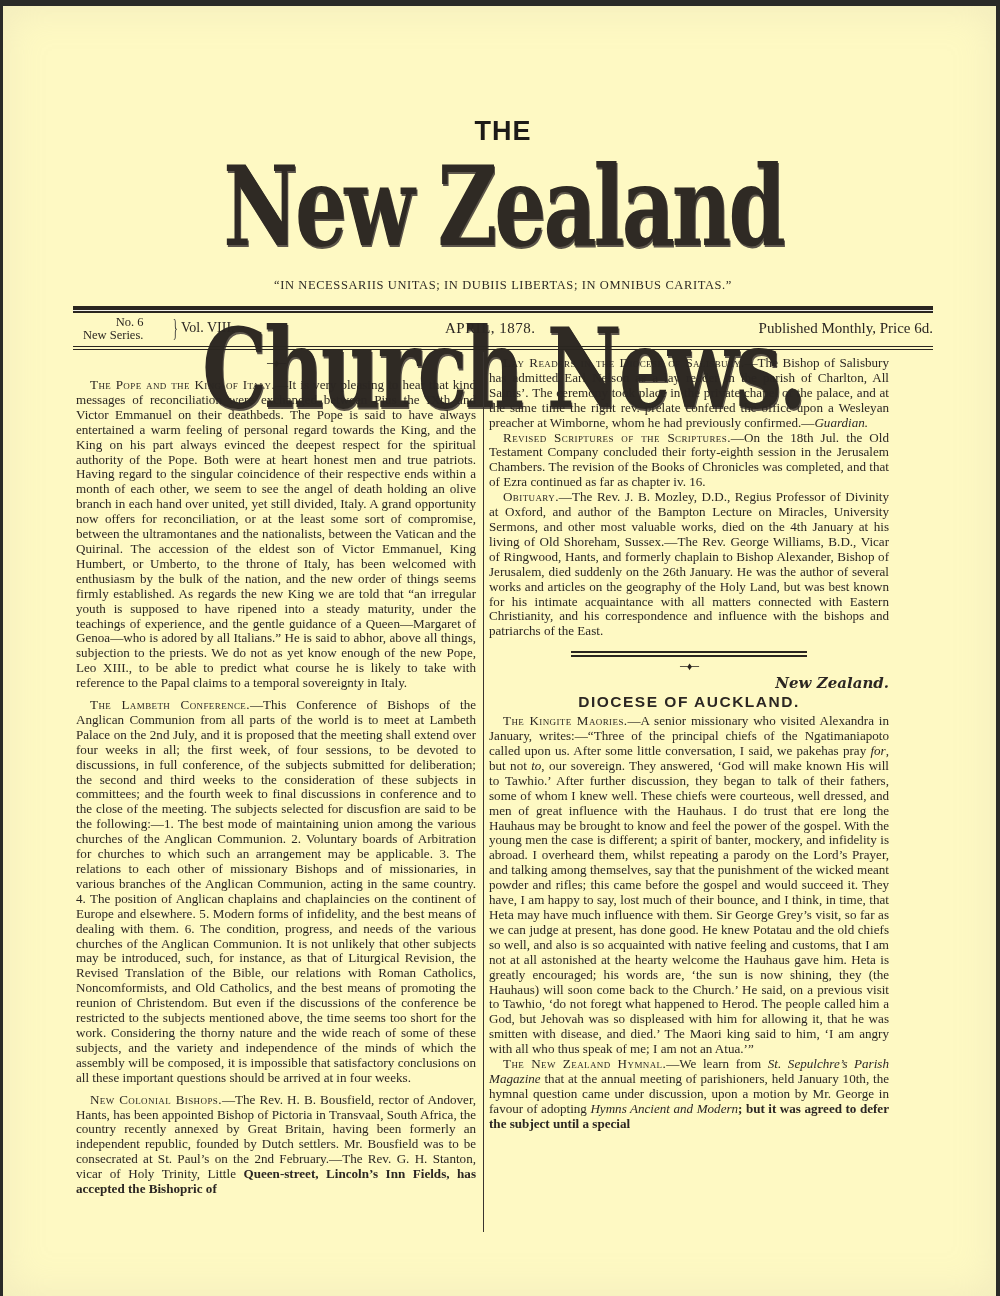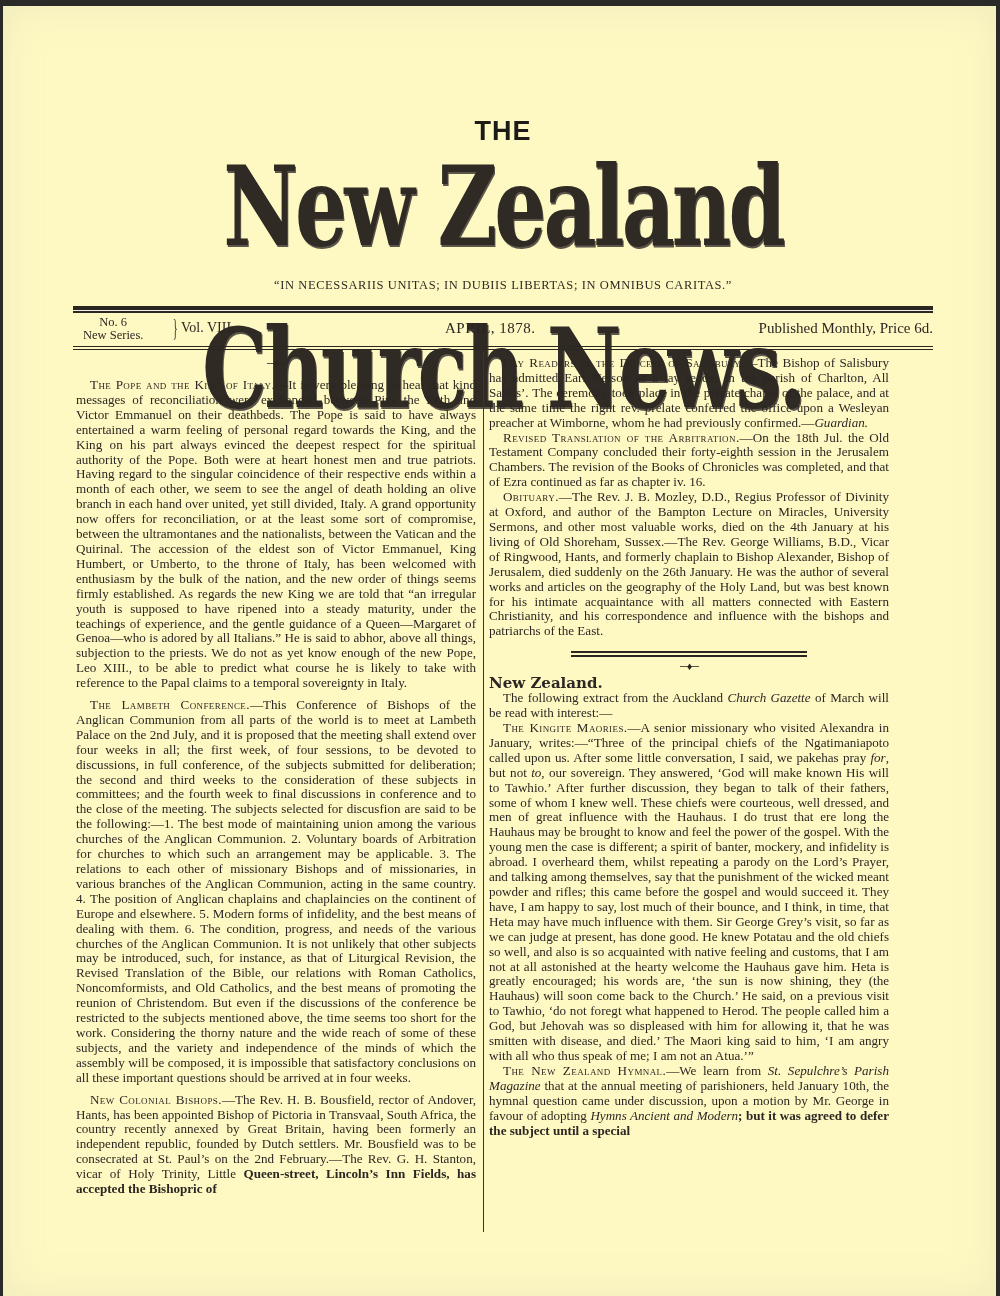--- a/index.html
+++ b/index.html
@@ -35,21 +35,21 @@
     }
     .rule-top {
       position: absolute; top: 300px; left: 70px; width: 860px; height: 4px;
       background: #2a2620; border-bottom: 1px solid #f1efe8;
       box-shadow: 0 2px 0 #2a2620;
     }
     .dateline {
       position: absolute; top: 308px; left: 70px; width: 860px; height: 30px;
       font-size: 15px;
     }
-    .dateline .no { position: absolute; left: 10px; top: 2px; font-size: 12.5px; line-height: 13px; text-align: center; }
+    .dateline .no { position: absolute; left: 10px; top: 2px; font-size: 12.5px; line-height: 13px; text-align: right; }
     .dateline .brace { position: absolute; left: 96px; top: 0px; font-size: 26px; line-height: 28px; color:#333; transform: scaleX(0.4); }
     .dateline .vol { position: absolute; left: 108px; top: 6px; font-size: 14px; }
     .dateline .date { position: absolute; left: 372px; top: 6px; font-size: 15px; letter-spacing: 0.5px; }
     .dateline .pub { position: absolute; right: 0px; top: 6px; font-size: 15px; }
     .rule-bottom {
       position: absolute; top: 340px; left: 70px; width: 860px; height: 1px;
       background: #2a2620; box-shadow: 0 3px 0 #2a2620;
     }
     .colrule {
       position: absolute; left: 480px; top: 346px; width: 1px; height: 880px; background: #3a3530;
@@ -72,22 +72,22 @@
     }
     .ornament {
       text-align: center; font-size: 11px; line-height: 14px; margin: 0 0 8px 0; color:#2a2520;
       letter-spacing: -1px;
     }
     .double-rule {
       margin: 12px auto 6px auto; width: 236px; height: 2px; background: #2a2520;
       box-shadow: 0 4px 0 #2a2520;
     }
     .subtitle-gothic {
-      text-align: left; font-size: 15px; line-height: 16px; font-weight: bold;
-      font-family: "DejaVu Serif", serif; margin: 0;
+      text-align: right; font-size: 15px; line-height: 16px; font-weight: bold;
+      font-family: "DejaVu Serif", serif; margin: 0; font-style: italic;
     }
     .diocese {
       text-align: center; font-family: "Liberation Sans", "DejaVu Sans", sans-serif;
       font-weight: bold; font-size: 15.5px; letter-spacing: 1.5px; line-height: 22px; margin: 0 0 1px 0;
     }
     .heavy { font-weight: bold; }
   </style>
 </head>
 <body>
 
@@ -123,33 +123,31 @@
     <p class="gap">
       <span class="sc">New Colonial Bishops.</span><span>—The Rev. H. B. Bousfield, rector of Andover, Hants, has been appointed Bishop of Pictoria in Transvaal, South Africa, the country recently annexed by Great Britain, having been formerly an independent republic, founded by Dutch settlers. Mr. Bousfield was to be consecrated at St. Paul’s on the 2nd February.—The Rev. G. H. Stanton, vicar of Holy Trinity, Little </span><span class="heavy">Queen-street, Lincoln’s Inn Fields, has accepted the Bishopric of</span>
     </p>
   </div>
 
   <div class="col right">
     <p>
       <span class="sc">Lay Readers in the Diocese of Salisbury.</span><span>—The Bishop of Salisbury has admitted Earl Nelson as a lay reader in the parish of Charlton, All Saints’. The ceremony took place in the private chapel of the palace, and at the same time the right rev. prelate conferred the office upon a Wesleyan preacher at Wimborne, whom he had previously confirmed.—</span><span class="it">Guardian.</span>
     </p>
     <p>
-      <span class="sc">Revised Translation of the Arbitration.</span><span>—On the 18th Jul. the Old Testament Company concluded their forty-eighth session in the Jerusalem Chambers. The revision of the Books of Chronicles was completed, and that of Ezra continued as far as chapter iv. 16.</span>
+      <span class="sc">Revised Scriptures of the Scriptures.</span><span>—On the 18th Jul. the Old Testament Company concluded their forty-eighth session in the Jerusalem Chambers. The revision of the Books of Chronicles was completed, and that of Ezra continued as far as chapter iv. 16.</span>
     </p>
     <p>
       <span class="sc">Obituary.</span><span>—The Rev. J. B. Mozley, D.D., Regius Professor of Divinity at Oxford, and author of the Bampton Lecture on Miracles, University Sermons, and other most valuable works, died on the 4th January at his living of Old Shoreham, Sussex.—The Rev. George Williams, B.D., Vicar of Ringwood, Hants, and formerly chaplain to Bishop Alexander, Bishop of Jerusalem, died suddenly on the 26th January. He was the author of several works and articles on the geography of the Holy Land, but was best known for his intimate acquaintance with all matters connected with Eastern Christianity, and his correspondence and influence with the bishops and patriarchs of the East.</span>
     </p>
 
     <div class="double-rule"></div>
     <div class="ornament" style="margin-bottom:2px">─♦─</div>
     <div class="subtitle-gothic">New Zealand.</div>
+    <div class="diocese">DIOCESE OF AUCKLAND.</div>
 
-    <p>
-      <span>The following extract from the Auckland </span><span class="it">Church Gazette</span><span> of March will be read with interest:—</span>
-    </p>
     <p>
       <span class="sc">The Kingite Maories.</span><span>—A senior missionary who visited Alexandra in January, writes:—“Three of the principal chiefs of the Ngatimaniapoto called upon us. After some little conversation, I said, we pakehas pray </span><span class="it">for</span><span>, but not </span><span class="it">to</span><span>, our sovereign. They answered, ‘God will make known His will to Tawhio.’ After further discussion, they began to talk of their fathers, some of whom I knew well. These chiefs were courteous, well dressed, and men of great influence with the Hauhaus. I do trust that ere long the Hauhaus may be brought to know and feel the power of the gospel. With the young men the case is different; a spirit of banter, mockery, and infidelity is abroad. I overheard them, whilst repeating a parody on the Lord’s Prayer, and talking among themselves, say that the punishment of the wicked meant powder and rifles; this came before the gospel and would succeed it. They have, I am happy to say, lost much of their bounce, and I think, in time, that Heta may have much influence with them. Sir George Grey’s visit, so far as we can judge at present, has done good. He knew Potatau and the old chiefs so well, and also is so acquainted with native feeling and customs, that I am not at all astonished at the hearty welcome the Hauhaus gave him. Heta is greatly encouraged; his words are, ‘the sun is now shining, they (the Hauhaus) will soon come back to the Church.’ He said, on a previous visit to Tawhio, ‘do not foregt what happened to Herod. The people called him a God, but Jehovah was so displeased with him for allowing it, that he was smitten with disease, and died.’ The Maori king said to him, ‘I am angry with all who thus speak of me; I am not an Atua.’”</span>
     </p>
     <p>
       <span class="sc">The New Zealand Hymnal.</span><span>—We learn from </span><span class="it">St. Sepulchre’s Parish Magazine</span><span> that at the annual meeting of parishioners, held January 10th, the hymnal question came under discussion, upon a motion by Mr. George in favour of adopting </span><span class="it">Hymns Ancient and Modern</span><span class="heavy">; but it was agreed to defer the subject until a special</span>
     </p>
   </div>
 </div>
 
 </body></html>

